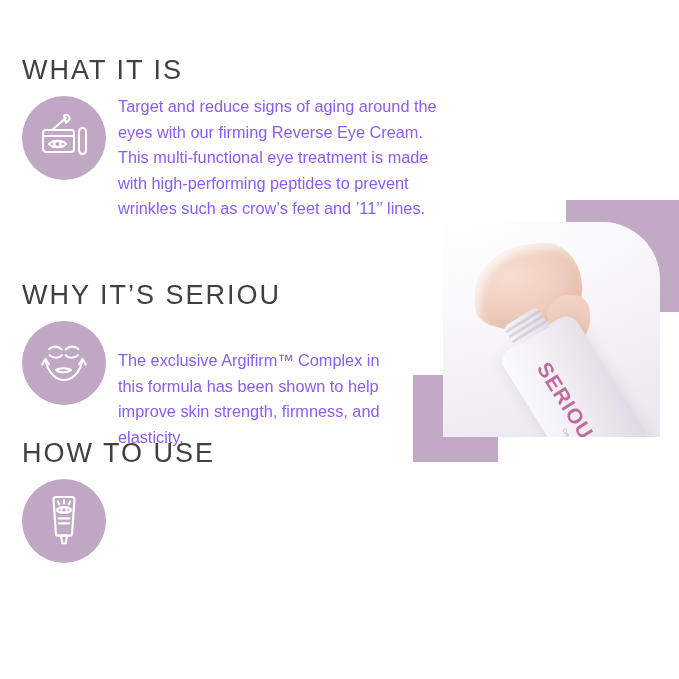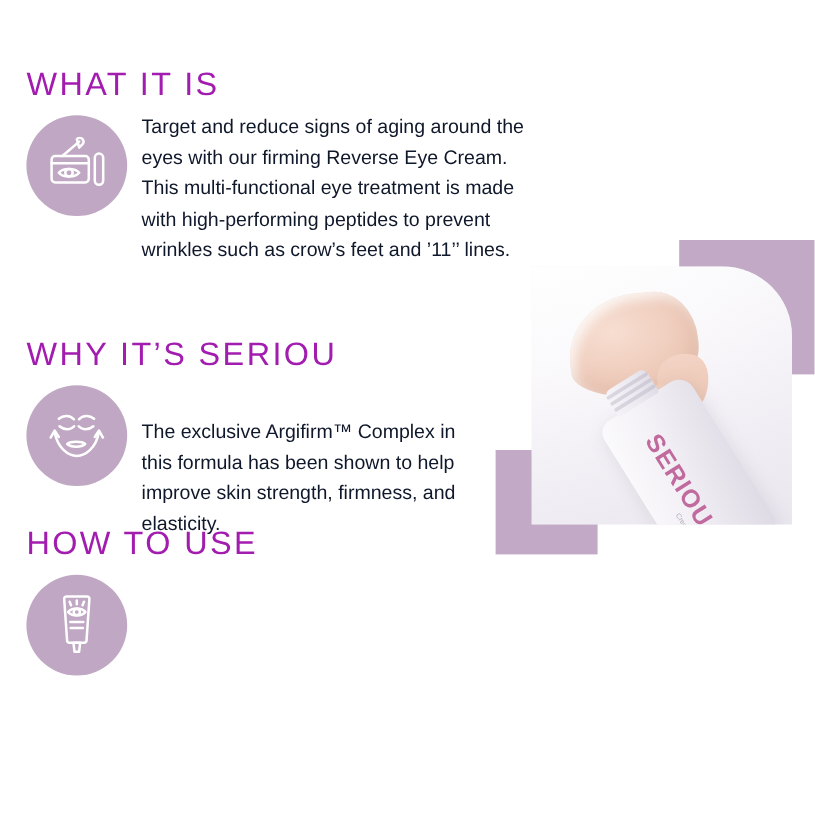--- a/index.html
+++ b/index.html
@@ -161,21 +161,21 @@
   #section-what-it-is { top: 55px; }
   #section-why-unique { top: 280px; }
   #section-how-to-use { top: 438px; }
 
   .section-heading {
     margin: 0 0 8px 0;
     font-family: "Liberation Sans", sans-serif;
     font-size: 27px;
     font-weight: normal;
     letter-spacing: 2.0px;
-    color: #a21caf;
+    color: #404040;
     white-space: nowrap;
   }
   .section-body {
     display: flex;
     align-items: flex-start;
   }
   .icon-badge {
     flex: 0 0 auto;
     width: 84px;
     height: 84px;
@@ -186,21 +186,21 @@
     justify-content: center;
     margin-top: 2px;
   }
   .icon-badge svg { display: block; }
   .section-text {
     margin: 0;
     padding-left: 12px;
     font-family: "Liberation Sans", sans-serif;
     font-size: 16.3px;
     line-height: 25.5px;
-    color: #0f172a;
+    color: #8b5cf6;
     max-width: 334px;
   }
   #text-what-it-is { max-width: 338px; }
   #text-why-unique { max-width: 290px; margin-top: 29px; }
   #text-how-to-use { max-width: 320px; }
 </style>
 </head>
 <body>
 
 <div id="page">

